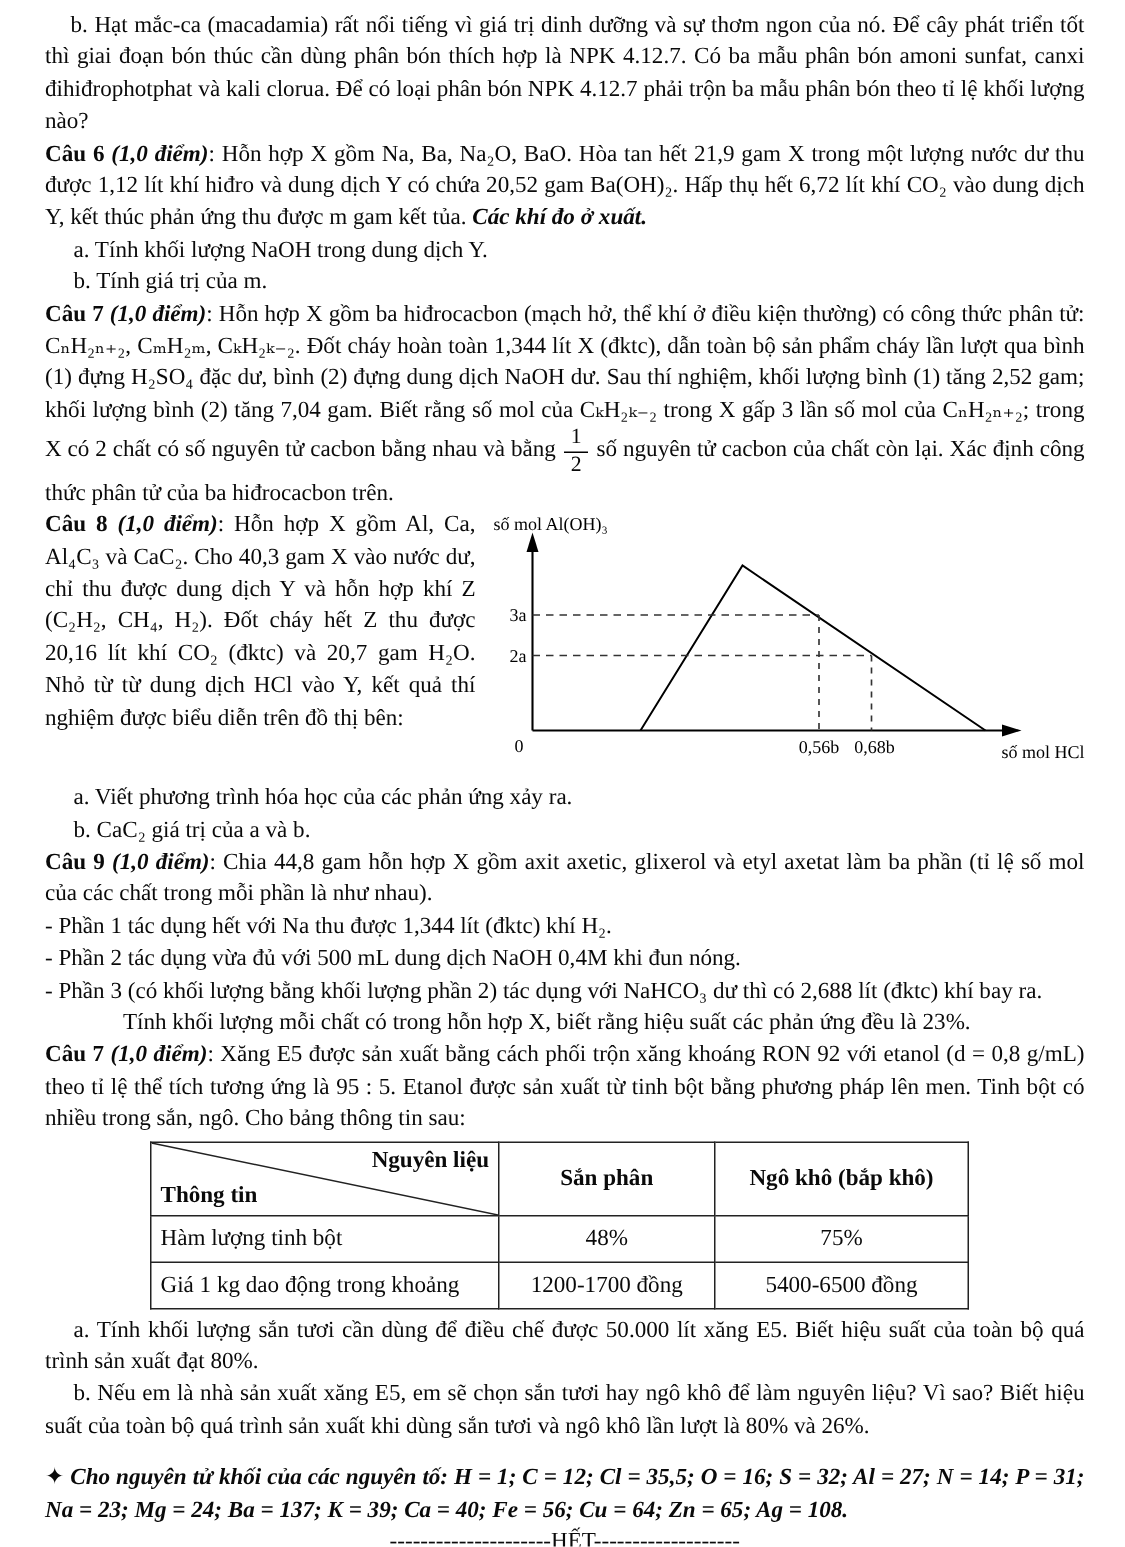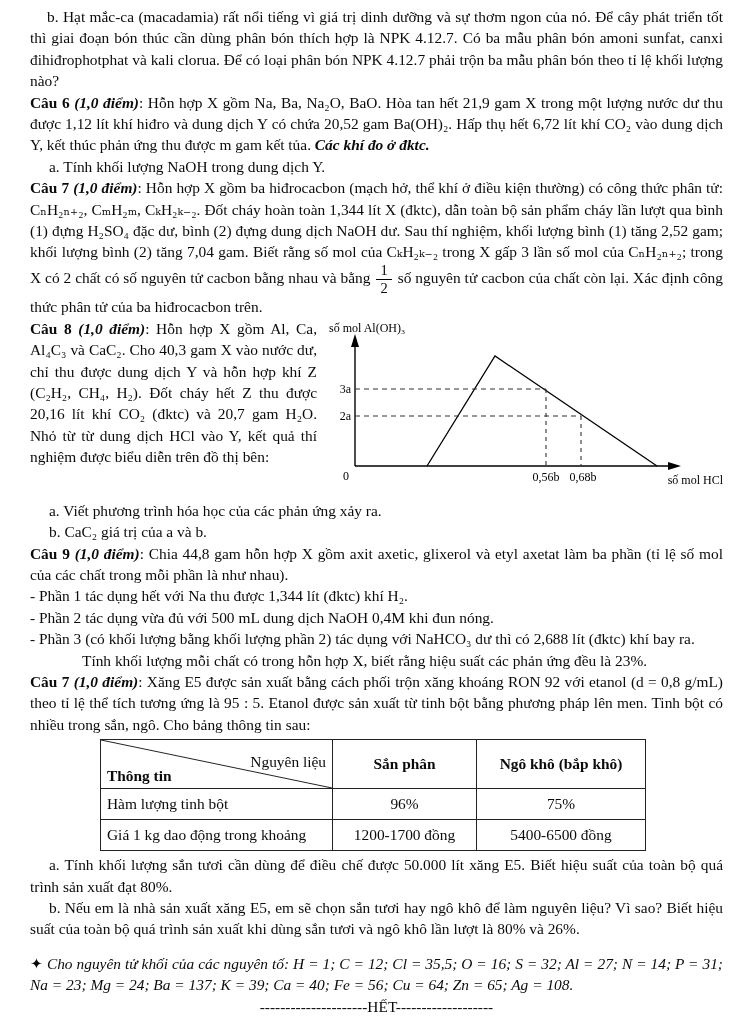--- a/index.html
+++ b/index.html
@@ -7,56 +7,57 @@
     width:750px;height:1031px;overflow:hidden;position:relative;
     font-family:"Liberation Serif","DejaVu Serif","DejaVu Sans",serif;
     color:#0a0a0a;font-size:15.4px;line-height:21.4px;
   }
   .page{padding:6px 27px 0 30px;}
   p{margin:0;text-align:justify;}
   .ind{text-indent:17px;}
   .item{text-indent:19px;}
   .b{font-weight:bold;}
   .i{font-style:italic;font-weight:bold;}
-  .bi{font-weight:normal;font-style:italic;}
+  .bi{font-weight:bold;font-style:italic;}
   .conclusion{text-indent:52px;}
   
   .frac{display:inline-block;vertical-align:middle;text-align:center;
         font-size:14.5px;line-height:1.05;padding:0 2px;}
   .frac .num{display:block;border-bottom:1.2px solid #000;padding:0 4px 1px;}
   .frac .den{display:block;padding-top:1px;}
   
   .chart-float{float:right;width:402px;height:176px;margin:2px -4px 4px 8px;}
   .clear{clear:both;}
   svg text{font-family:"Liberation Serif","DejaVu Serif","DejaVu Sans",serif;}
   
   table.info{border-collapse:collapse;width:506px;margin:4px 0 3px 70px;
              table-layout:fixed;}
   table.info td{border:1.4px solid #222;padding:2px 6px;vertical-align:middle;}
   td.corner{position:relative;height:44px;padding:0;}
   td.corner svg{position:absolute;left:0;top:0;width:100%;height:100%;}
-  .corner-top{position:absolute;top:11px;right:6px;font-weight:normal;}
+  .corner-top{position:absolute;top:1px;right:6px;font-weight:bold;}
   .corner-bottom{position:absolute;bottom:2px;left:6px;font-weight:bold;}
   td.head{font-weight:bold;text-align:center;}
   td.val{text-align:center;height:26px;}
   td.rowlabel{text-align:left;height:26px;}
   .col1{width:219px;}.col2{width:131px;}.col3{width:156px;}
   
   .footer{margin-top:13px;}
   .center{text-align:center;}
 </style>
 </head>
 <body>
 
 <div class="page">
 
   <p class="ind">b. Hạt mắc-ca (macadamia) rất nổi tiếng vì giá trị dinh dưỡng và sự thơm ngon của nó. Để cây phát triển tốt thì giai đoạn bón thúc cần dùng phân bón thích hợp là NPK 4.12.7. Có ba mẫu phân bón amoni sunfat, canxi đihiđrophotphat và kali clorua. Để có loại phân bón NPK 4.12.7 phải trộn ba mẫu phân bón theo tỉ lệ khối lượng nào?</p>
 
-  <p><span class="b">Câu 6 </span><span class="i">(1,0 điểm)</span><span>: Hỗn hợp X gồm Na, Ba, Na₂O, BaO. Hòa tan hết 21,9 gam X trong một lượng nước dư thu được 1,12 lít khí hiđro và dung dịch Y có chứa 20,52 gam Ba(OH)₂. Hấp thụ hết 6,72 lít khí CO₂ vào dung dịch Y, kết thúc phản ứng thu được m gam kết tủa. </span><span class="i">Các khí đo ở đktc.</span></p>
+  <p><span class="b">Câu 6 </span><span class="i">(1,0 điểm)</span><span>: Hỗn hợp X gồm Na, Ba, Na₂O, BaO. Hòa tan hết 21,9 gam X trong một lượng nước dư thu được 1,12 lít khí hiđro và dung dịch Y có chứa 20,52 gam Ba(OH)₂. Hấp thụ hết 6,72 lít khí CO₂ vào dung dịch Y, kết thúc phản ứng thu được m gam kết tủa. </span><span class="i">Các khí đo ở xuất.</span></p>
   <p class="item">a. Tính khối lượng NaOH trong dung dịch Y.</p>
+  <p class="item">b. Tính giá trị của m.</p>
 
   <p><span class="b">Câu 7 </span><span class="i">(1,0 điểm)</span><span>: Hỗn hợp X gồm ba hiđrocacbon (mạch hở, thể khí ở điều kiện thường) có công thức phân tử: CₙH₂ₙ₊₂, CₘH₂ₘ, CₖH₂ₖ₋₂. Đốt cháy hoàn toàn 1,344 lít X (đktc), dẫn toàn bộ sản phẩm cháy lần lượt qua bình (1) đựng H₂SO₄ đặc dư, bình (2) đựng dung dịch NaOH dư. Sau thí nghiệm, khối lượng bình (1) tăng 2,52 gam; khối lượng bình (2) tăng 7,04 gam. Biết rằng số mol của CₖH₂ₖ₋₂ trong X gấp 3 lần số mol của CₙH₂ₙ₊₂; trong X có 2 chất có số nguyên tử cacbon bằng nhau và bằng </span><span class="frac"><span class="num">1</span><span class="den">2</span></span><span> số nguyên tử cacbon của chất còn lại. Xác định công thức phân tử của ba hiđrocacbon trên.</span></p>
 
   <div>
     <div class="chart-float">
       <svg viewBox="0 0 402 176" width="402" height="176">
 
         <line x1="30" y1="146" x2="30" y2="24" stroke="#000" stroke-width="1.4"></line>
         <polygon points="30,14 26,27 34,27" fill="#000"></polygon>
 
@@ -101,21 +102,21 @@
           <line x1="0" y1="0" x2="100" y2="100" stroke="#222" stroke-width="1" vector-effect="non-scaling-stroke"></line>
         </svg>
         <span class="corner-top">Nguyên liệu</span>
         <span class="corner-bottom">Thông tin</span>
       </td>
       <td class="head col2">Sắn phân</td>
       <td class="head col3">Ngô khô (bắp khô)</td>
     </tr>
     <tr>
       <td class="rowlabel">Hàm lượng tinh bột</td>
-      <td class="val">96%</td>
+      <td class="val">48%</td>
       <td class="val">75%</td>
     </tr>
     <tr>
       <td class="rowlabel">Giá 1 kg dao động trong khoảng</td>
       <td class="val">1200-1700 đồng</td>
       <td class="val">5400-6500 đồng</td>
     </tr>
   </tbody>
     </table>
 

